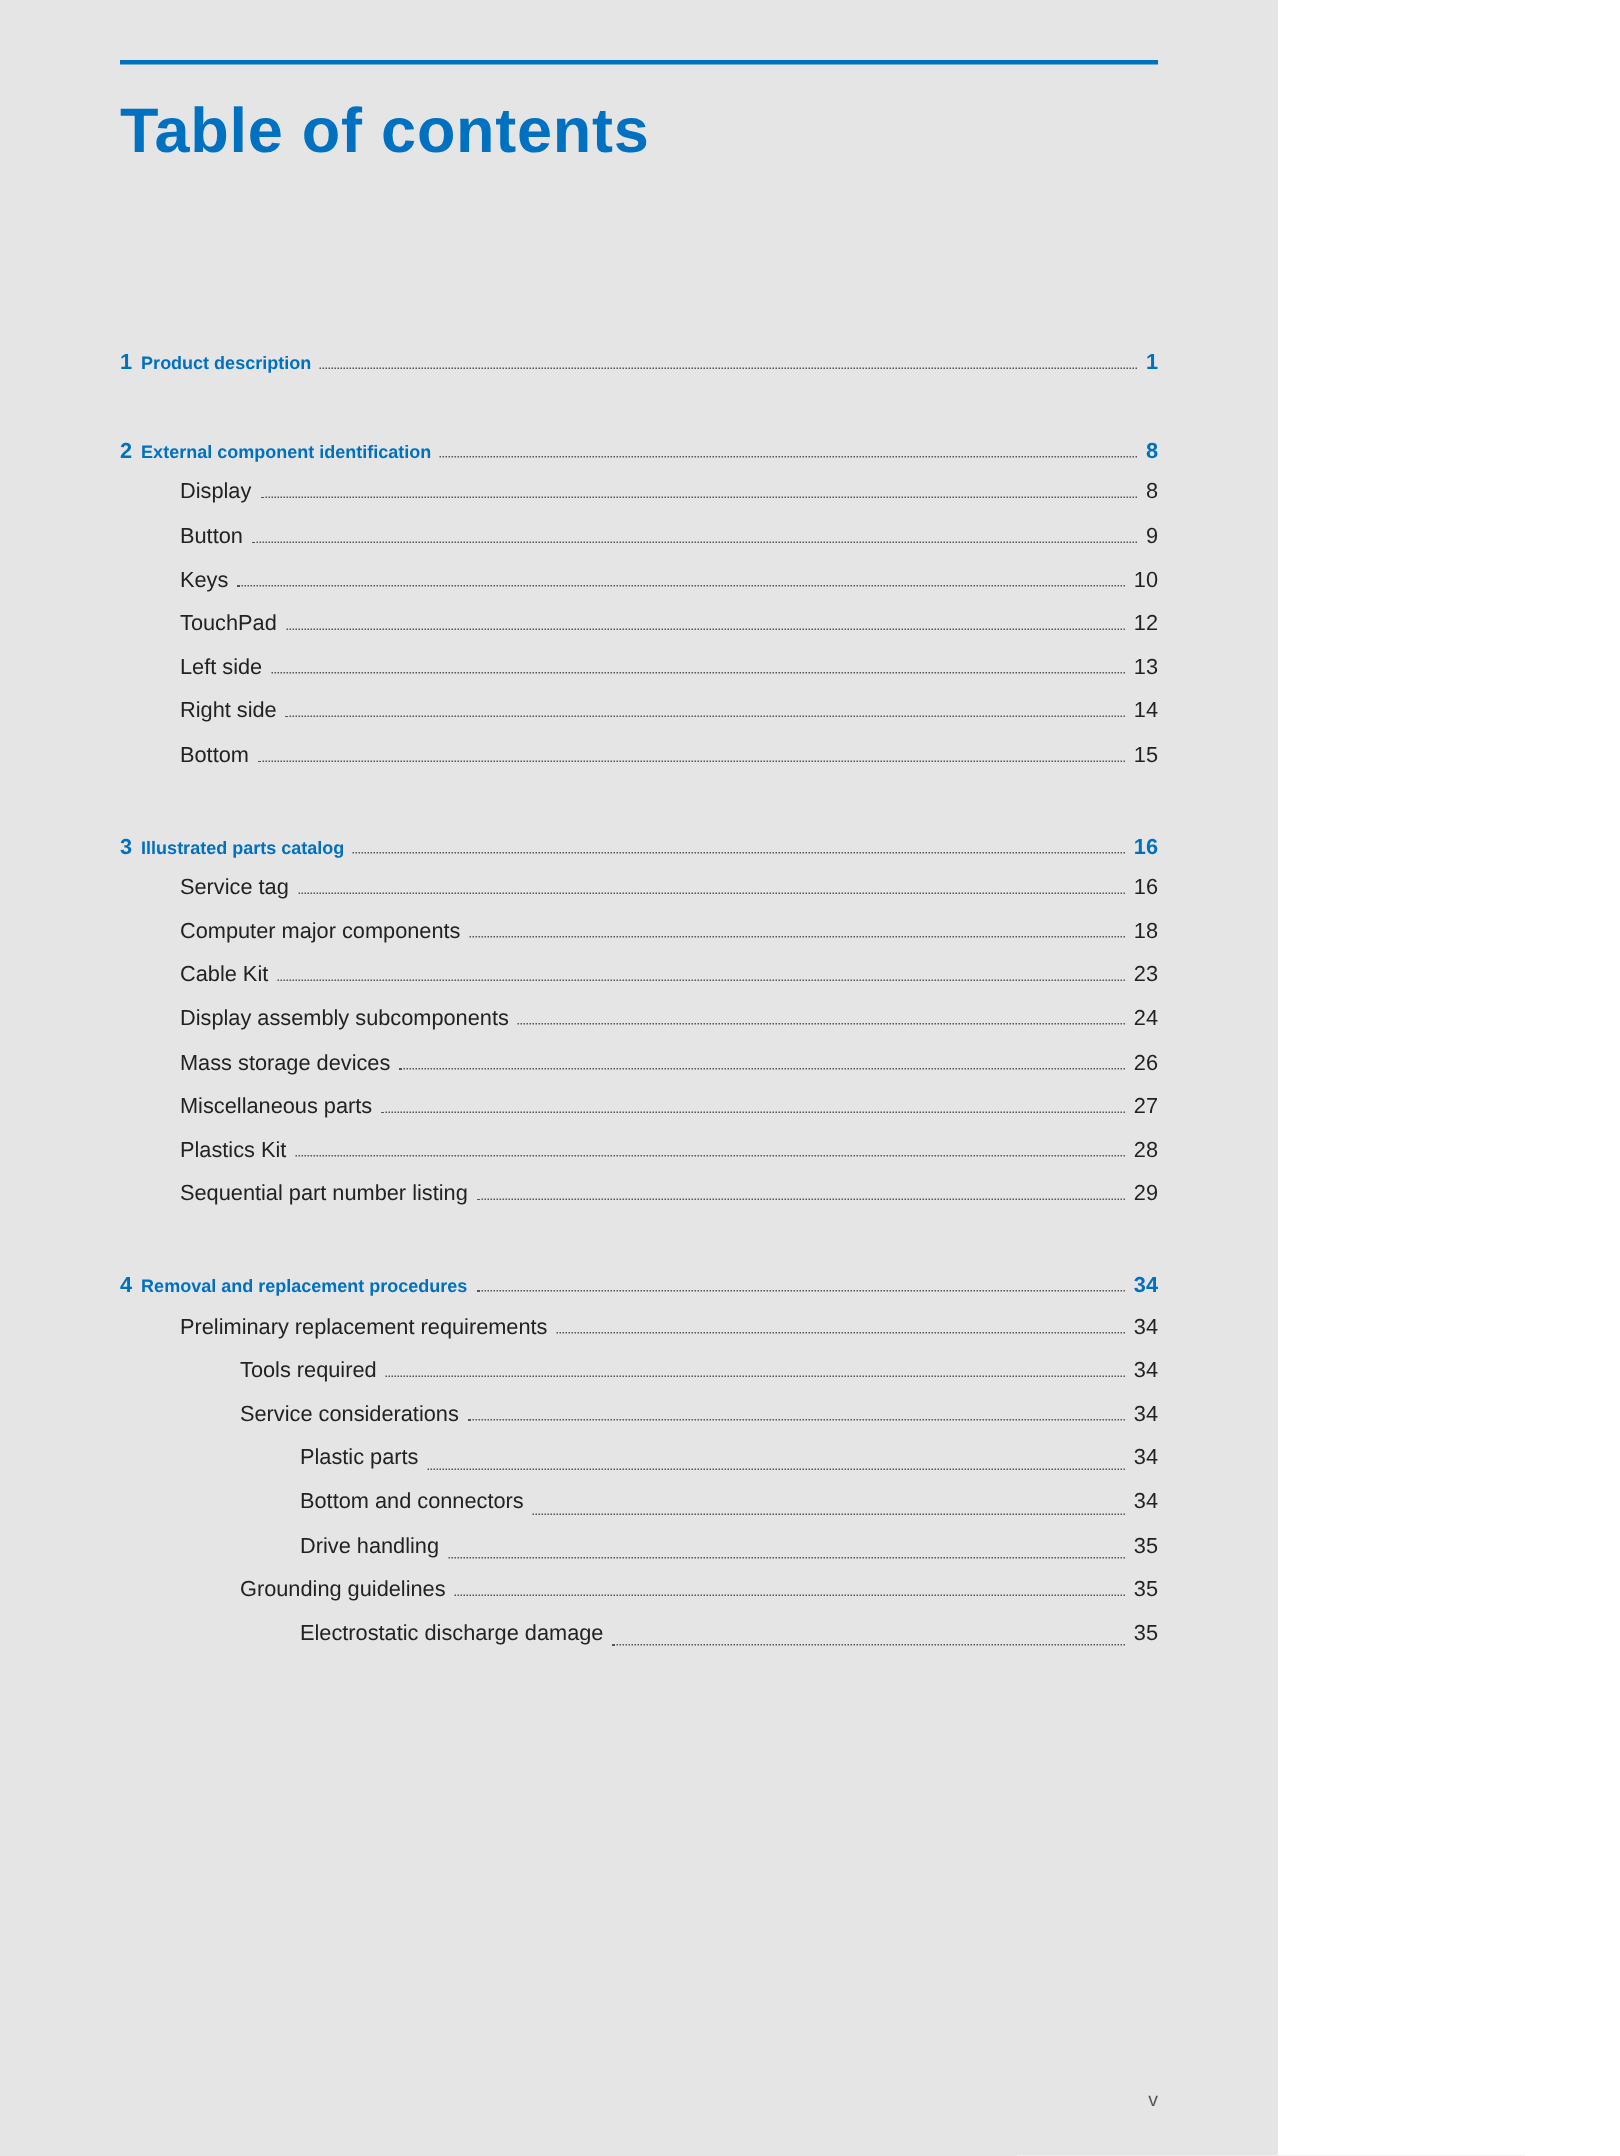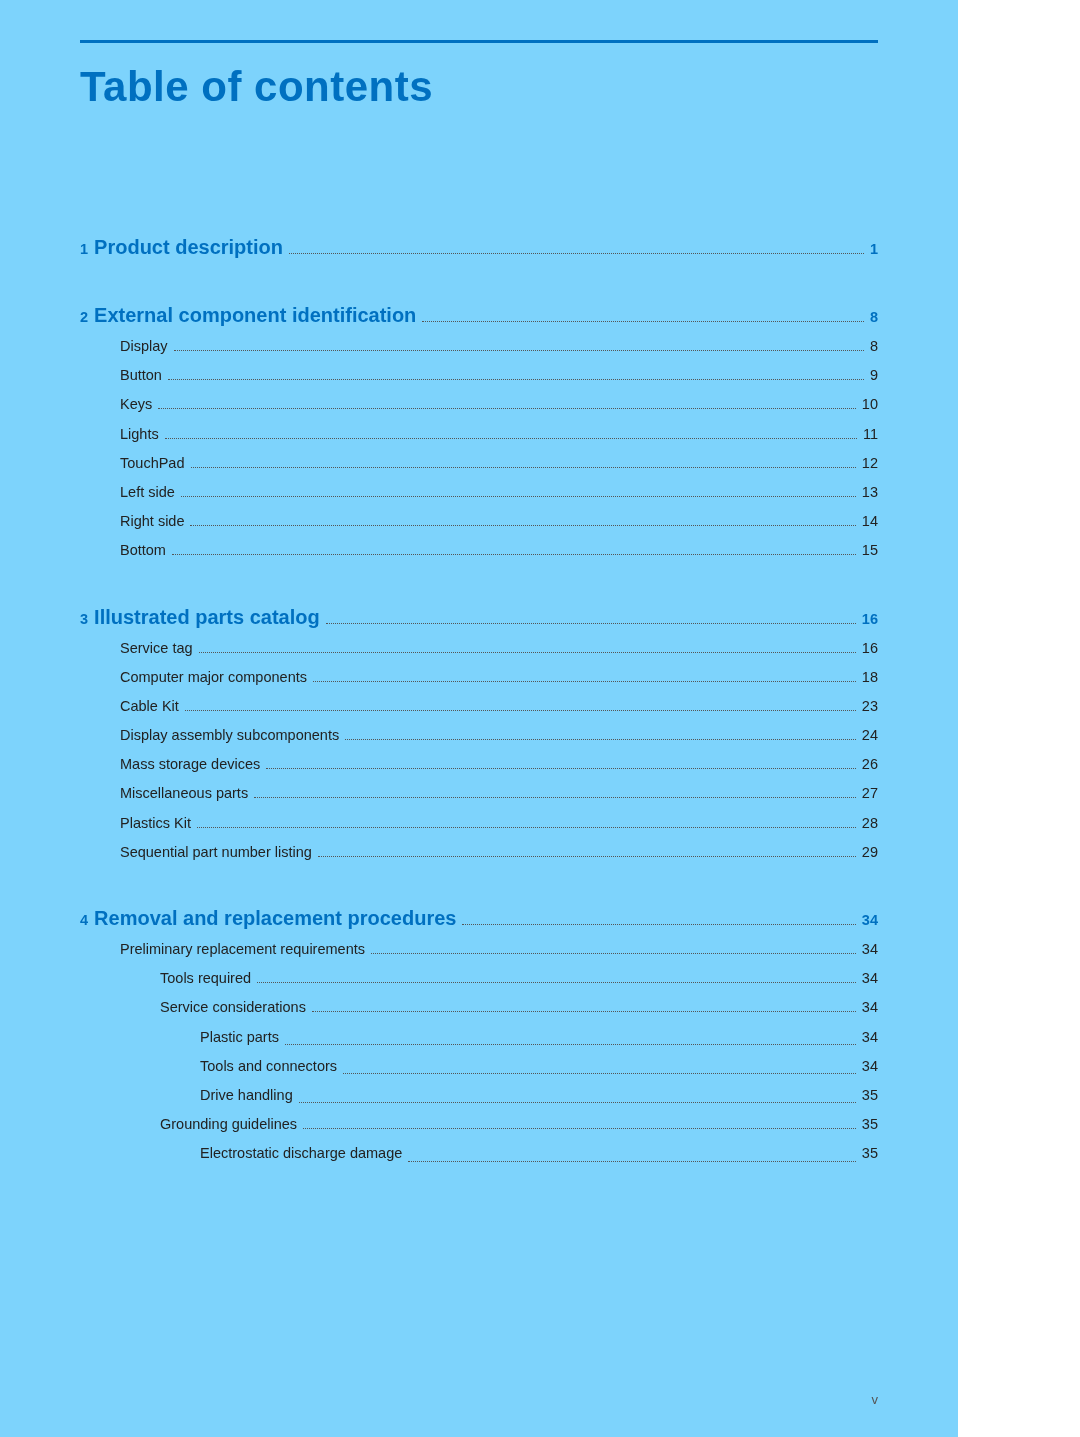--- a/index.html
+++ b/index.html
@@ -11,23 +11,23 @@
     body {
       background: #ffffff;
       font-family: Arial, Helvetica, sans-serif;
       width: 1080px;
       min-height: 1437px;
       padding: 0;
       color: #222;
     }
 
     .page-container {
-      width: 958px;
+      width: 852px;
       min-height: 1437px;
-      background: #7dd3fc;
+      background: #e5e5e5;
       padding: 40px 80px 60px 80px;
       position: relative;
     }
 
     .top-rule {
       width: 100%;
       height: 3px;
       background: #0070c0;
       margin-bottom: 20px;
     }
@@ -62,21 +62,21 @@
     }
 
     .toc-label {
       white-space: nowrap;
       flex-shrink: 0;
     }
 
     .toc-label.chapter-label {
       color: #0070c0;
       font-weight: bold;
-      font-size: 20px;
+      font-size: 12px;
       text-align: center;
     }
 
     .toc-label.chapter-num {
       color: #0070c0;
       font-weight: bold;
       margin-right: 6px;
       font-size: 14.5px;
     }
 
@@ -146,25 +146,20 @@
         <span class="toc-label">Button</span>
         <span class="toc-dots"></span>
         <span class="toc-page">9</span>
       </div>
       <div class="toc-entry indent-1">
         <span class="toc-label">Keys</span>
         <span class="toc-dots"></span>
         <span class="toc-page">10</span>
       </div>
       <div class="toc-entry indent-1">
-        <span class="toc-label">Lights</span>
-        <span class="toc-dots"></span>
-        <span class="toc-page">11</span>
-      </div>
-      <div class="toc-entry indent-1">
         <span class="toc-label">TouchPad</span>
         <span class="toc-dots"></span>
         <span class="toc-page">12</span>
       </div>
       <div class="toc-entry indent-1">
         <span class="toc-label">Left side</span>
         <span class="toc-dots"></span>
         <span class="toc-page">13</span>
       </div>
       <div class="toc-entry indent-1">
@@ -245,21 +240,21 @@
         <span class="toc-label">Service considerations</span>
         <span class="toc-dots"></span>
         <span class="toc-page">34</span>
       </div>
       <div class="toc-entry indent-3">
         <span class="toc-label">Plastic parts</span>
         <span class="toc-dots"></span>
         <span class="toc-page">34</span>
       </div>
       <div class="toc-entry indent-3">
-        <span class="toc-label">Tools and connectors</span>
+        <span class="toc-label">Bottom and connectors</span>
         <span class="toc-dots"></span>
         <span class="toc-page">34</span>
       </div>
       <div class="toc-entry indent-3">
         <span class="toc-label">Drive handling</span>
         <span class="toc-dots"></span>
         <span class="toc-page">35</span>
       </div>
       <div class="toc-entry indent-2">
         <span class="toc-label">Grounding guidelines</span>

